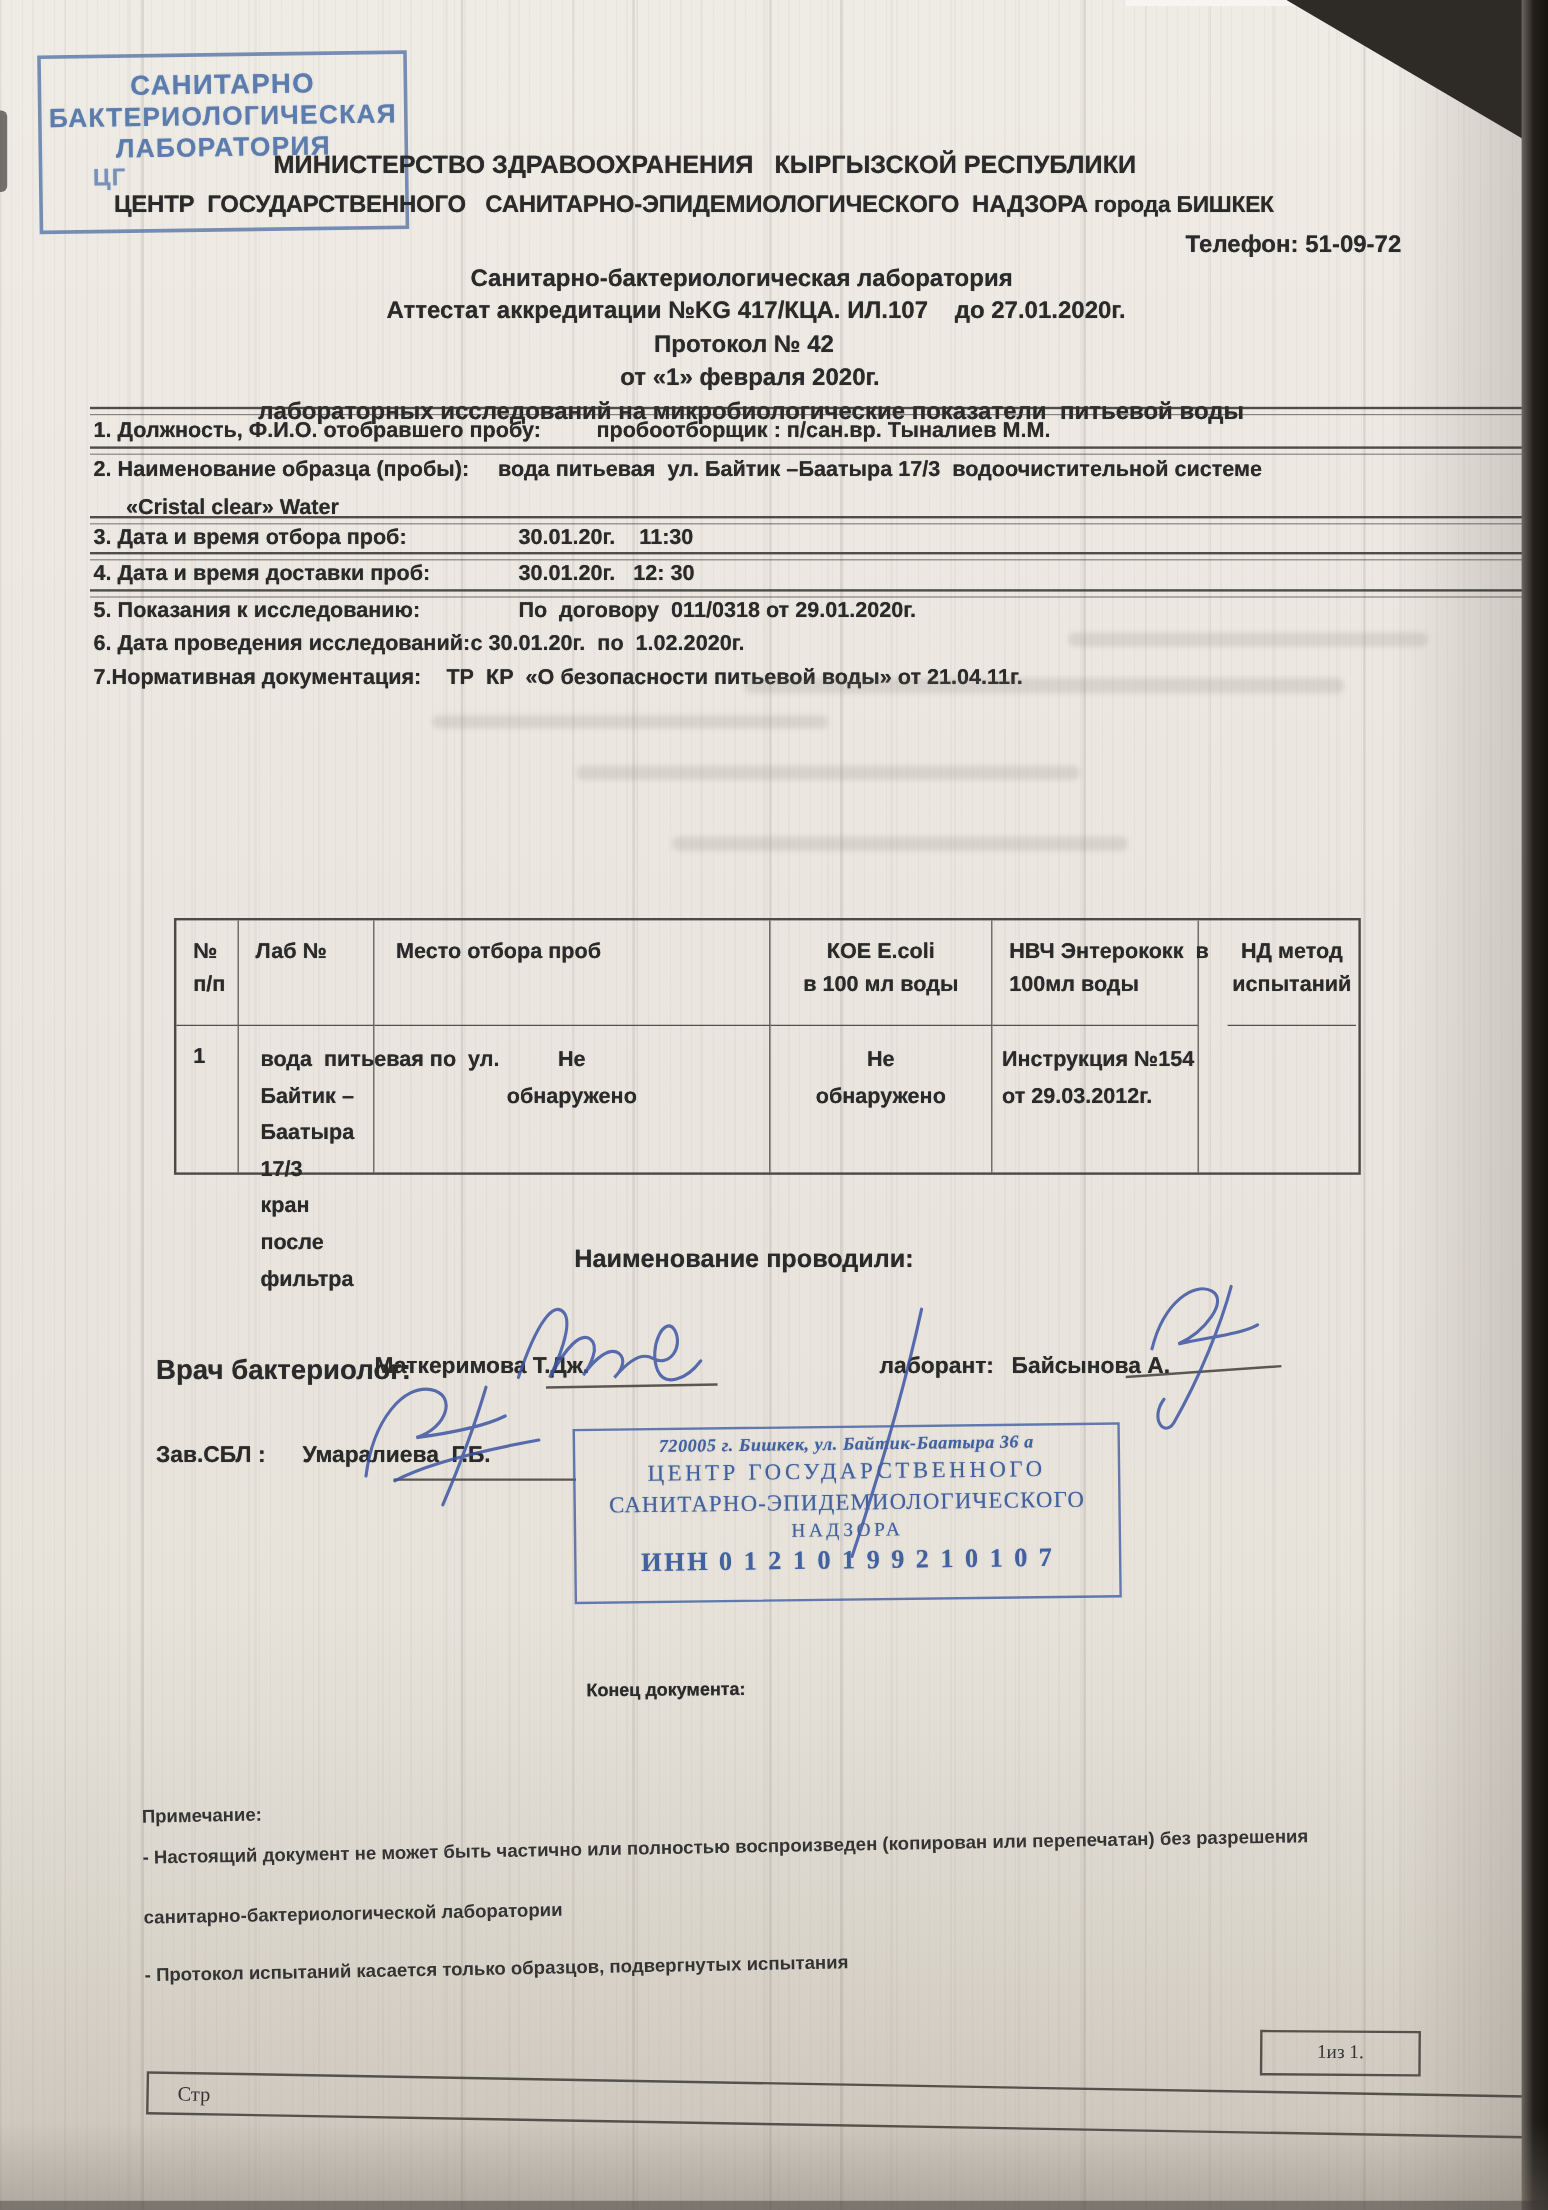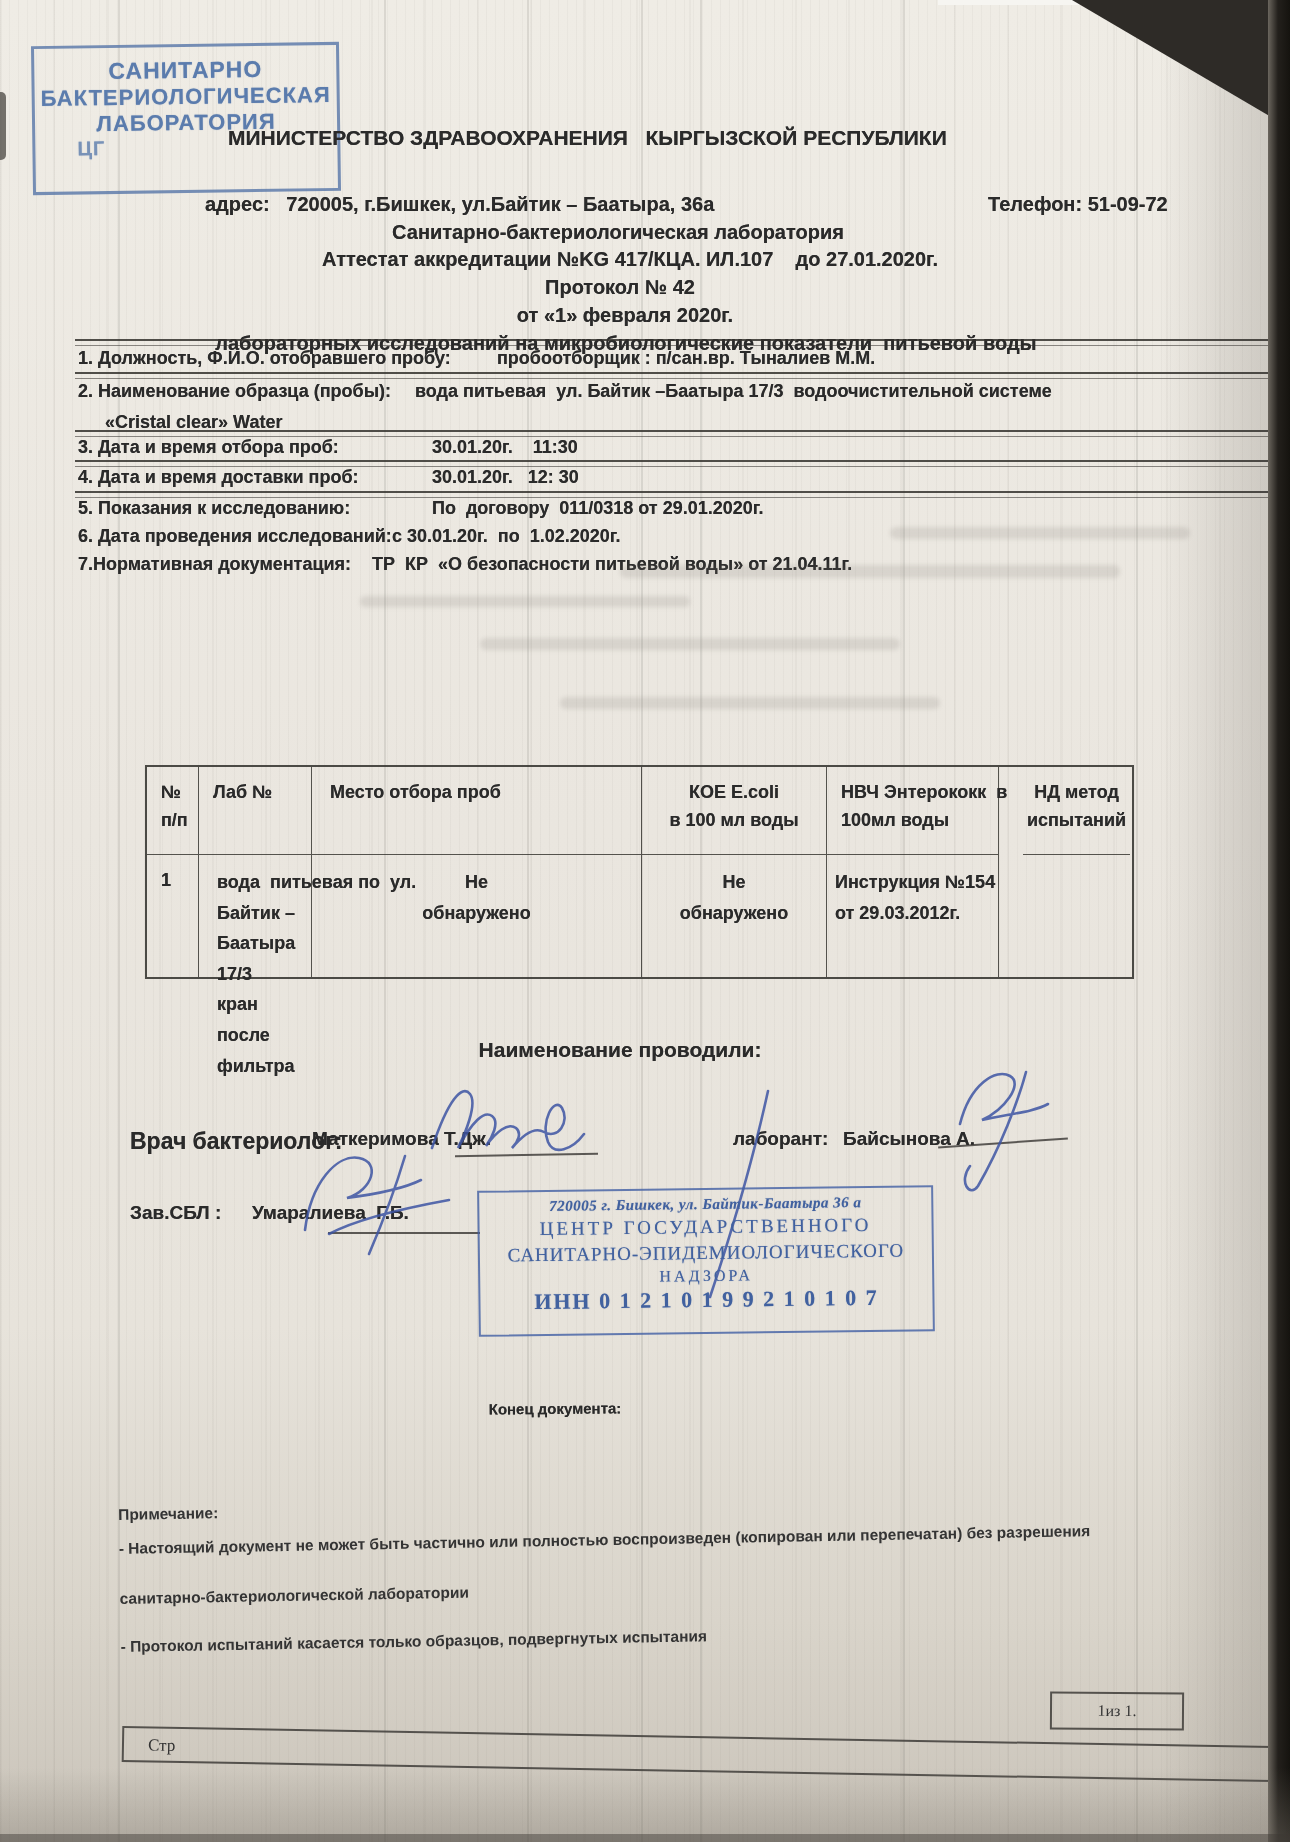--- a/index.html
+++ b/index.html
@@ -69,21 +69,21 @@
   <div class="fold" style="left:1136px"></div>
 
   <div id="topstamp" class="abs">
     <div class="l" style="margin-top:10px;font-size:23px">САНИТАРНО</div>
     <div class="l" style="font-size:22px">БАКТЕРИОЛОГИЧЕСКАЯ</div>
     <div class="l" style="font-size:22px">ЛАБОРАТОРИЯ</div>
     <div class="l" style="font-size:20px;text-align:left;padding-left:42px;opacity:.8">ЦГ</div>
   </div>
 
   <div class="abs ink hline pre" style="left:228px;top:95px;font-size:21px">МИНИСТЕРСТВО ЗДРАВООХРАНЕНИЯ   КЫРГЫЗСКОЙ РЕСПУБЛИКИ</div>
-  <div class="abs ink hline" style="left:205px;top:162px"><span>адрес:</span>&nbsp;&nbsp;&nbsp;<span class="pre">720005, г.Бишкек, ул.Байтик – Баатыра, 36а</span></div>
+  <div class="abs ink hline" style="left:95px;top:129px;font-size:20px;letter-spacing:-.2px"><span class="pre">ЦЕНТР  ГОСУДАРСТВЕННОГО   САНИТАРНО-ЭПИДЕМИОЛОГИЧЕСКОГО  НАДЗОРА</span><span class="pre" style="font-size:19px"> города БИШКЕК</span></div>
   <div class="abs ink hline" style="left:988px;top:162px">Телефон: 51-09-72</div>
   <div class="abs ink hline center" style="left:0;top:190px;width:1236px">Санитарно-бактериологическая лаборатория</div>
   <div class="abs ink hline center pre" style="left:0;top:217px;width:1260px">Аттестат аккредитации №KG 417/КЦА. ИЛ.107    до 27.01.2020г.</div>
   <div class="abs ink hline center" style="left:0;top:245px;width:1240px">Протокол № 42</div>
   <div class="abs ink hline center" style="left:0;top:273px;width:1250px">от «1» февраля 2020г.</div>
   <div class="abs ink hline center pre" style="left:0;top:301px;width:1252px">лабораторных исследований на микробиологические показатели  питьевой воды</div>
 
   <div class="rule" style="top:339px"></div>
   <div class="abs ink small" style="left:78px;top:348px">1. Должность, Ф.И.О. отобравшего пробу:</div>
   <div class="abs ink small pre" style="left:497px;top:348px">пробоотборщик : п/сан.вр. Тыналиев М.М.</div>

